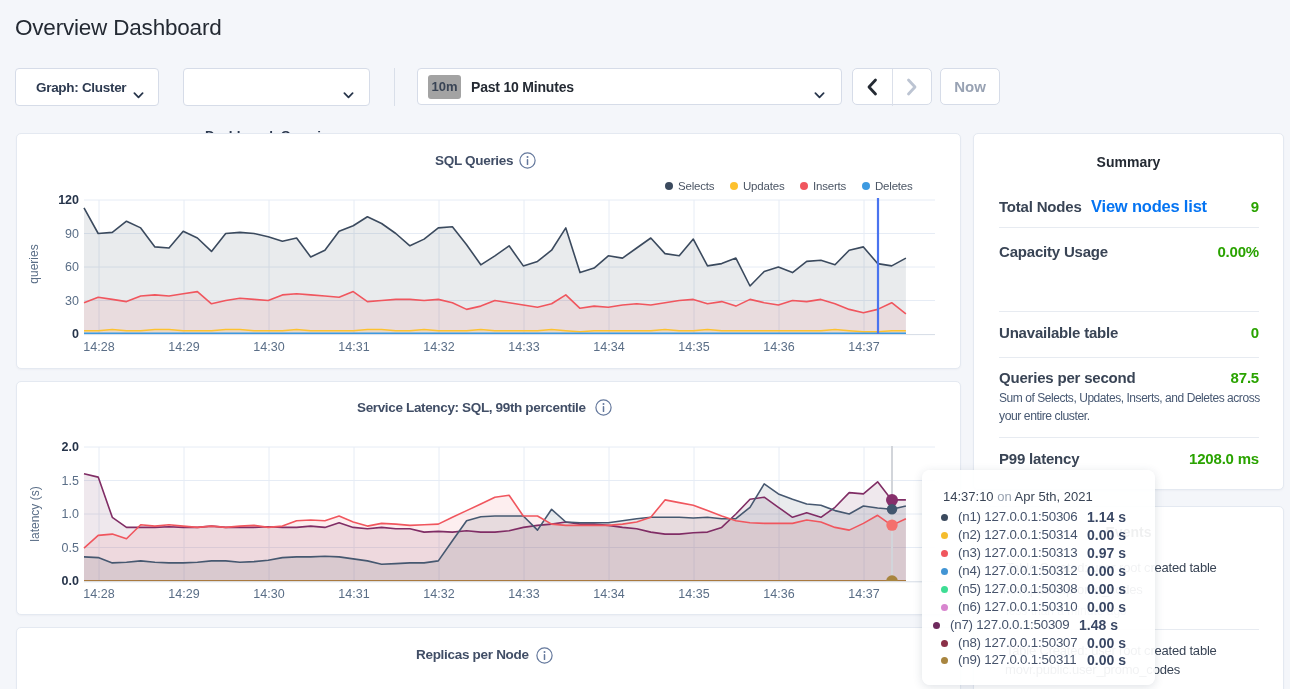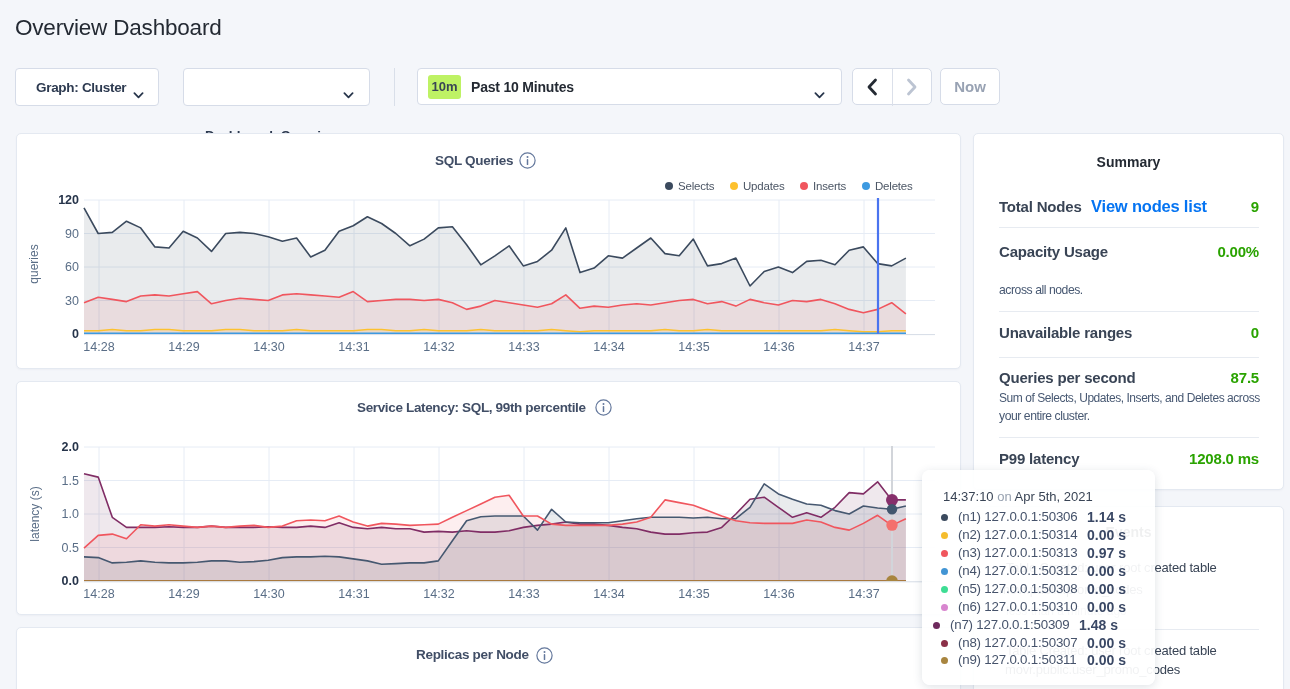--- a/index.html
+++ b/index.html
@@ -19,21 +19,21 @@
       </svg></span>
 </div>
 <div class="ctl" style="left:183px;top:68px;width:187px;height:38px;">
   <span style="position:absolute;left:21px;top:11px;font-size:13.5px;letter-spacing:-0.3px;font-weight:700;color:#2d3a50;margin-top:48px;">Dashboard: Overview</span>
   <span style="position:absolute;right:15px;top:16px;"><svg width="11" height="7" viewBox="0 0 11 7">
         <path d="M1.4 1.2 L5.5 5.4 L9.6 1.2" fill="none" stroke="#26344a" stroke-width="1.7" stroke-linecap="round" stroke-linejoin="round"></path>
       </svg></span>
 </div>
 <div style="position:absolute;left:394px;top:68px;width:1px;height:38px;background:#d9dfe9;"></div>
 <div class="ctl" style="left:417px;top:68px;width:425px;height:37px;">
-  <span style="position:absolute;left:10px;top:6px;width:33px;height:24px;background:#bef264;border-radius:3px;
+  <span style="position:absolute;left:10px;top:6px;width:33px;height:24px;background:#a3a3a3;border-radius:3px;
     font-size:13px;font-weight:700;color:#394455;text-align:center;line-height:24px;">10m</span>
   <span style="position:absolute;left:53px;top:10px;font-size:14px;letter-spacing:-0.2px;font-weight:700;color:#242a33;">Past 10 Minutes</span>
   <span style="position:absolute;right:16px;top:16px;"><svg width="11" height="7" viewBox="0 0 11 7">
         <path d="M1.4 1.2 L5.5 5.4 L9.6 1.2" fill="none" stroke="#26344a" stroke-width="1.7" stroke-linecap="round" stroke-linejoin="round"></path>
       </svg></span>
 </div>
 <div class="ctl" style="left:852px;top:68px;width:80px;height:37px;border-radius:5px;">
   <div style="position:absolute;left:39px;top:0;width:1px;height:37px;background:#dbe0ea;"></div>
   <svg width="12" height="18" viewBox="0 0 12 18" style="position:absolute;left:13px;top:9px;">
       <path d="M9.5 2 L3 9 L9.5 16" fill="none" stroke="#242a33" stroke-width="2.8" stroke-linecap="round" stroke-linejoin="round"></path>
@@ -175,23 +175,22 @@
     </svg>
 </div>
 
 <div style="position:absolute;left:63px;top:687px;font-size:12.5px;font-weight:700;color:#5a6e87;">16</div>
 
 <div class="panel" style="left:973px;top:133px;width:311px;height:357px;">
   <div style="position:absolute;left:0;right:0;top:20px;text-align:center;font-size:14px;font-weight:700;color:#242a33;">Summary</div>
   <div style="position:absolute;left:25px;right:24px;top:64px;height:20px;"><span style="font-weight:700;font-size:15px;color:#394455;letter-spacing:-0.2px;">Total Nodes</span><span style="position:absolute;left:92px;top:-1px;font-weight:700;font-size:16.5px;color:#0574f2;letter-spacing:-0.2px;">View nodes list</span><span style="position:absolute;right:0;font-weight:700;font-size:15px;color:#2aa300;letter-spacing:-0.2px;">9</span></div>
   <div style="position:absolute;left:25px;right:24px;top:93px;height:1px;background:#e7ebf1;"></div>
   <div style="position:absolute;left:25px;right:24px;top:109px;height:20px;"><span style="font-weight:700;font-size:15px;color:#394455;letter-spacing:-0.2px;">Capacity Usage</span><span style="position:absolute;right:0;font-weight:700;font-size:15px;color:#2aa300;letter-spacing:-0.2px;">0.00%</span></div>
-  <div style="position:absolute;left:25px;right:20px;top:149px;font-size:12.2px;letter-spacing:-0.45px;color:#475872;white-space:nowrap;">across all nodes.</div>
   <div style="position:absolute;left:25px;right:24px;top:177px;height:1px;background:#e7ebf1;"></div>
-  <div style="position:absolute;left:25px;right:24px;top:190px;height:20px;"><span style="font-weight:700;font-size:15px;color:#394455;letter-spacing:-0.2px;">Unavailable ranges</span><span style="position:absolute;right:0;font-weight:700;font-size:15px;color:#2aa300;letter-spacing:-0.2px;">0</span></div>
+  <div style="position:absolute;left:25px;right:24px;top:190px;height:20px;"><span style="font-weight:700;font-size:15px;color:#394455;letter-spacing:-0.2px;">Unavailable table</span><span style="position:absolute;right:0;font-weight:700;font-size:15px;color:#2aa300;letter-spacing:-0.2px;">0</span></div>
   <div style="position:absolute;left:25px;right:24px;top:223px;height:1px;background:#e7ebf1;"></div>
   <div style="position:absolute;left:25px;right:24px;top:235px;height:20px;"><span style="font-weight:700;font-size:15px;color:#394455;letter-spacing:-0.2px;">Queries per second</span><span style="position:absolute;right:0;font-weight:700;font-size:15px;color:#2aa300;letter-spacing:-0.2px;">87.5</span></div>
   <div style="position:absolute;left:25px;right:20px;top:257px;font-size:12px;letter-spacing:-0.45px;color:#475872;white-space:nowrap;">Sum of Selects, Updates, Inserts, and Deletes across</div>
   <div style="position:absolute;left:25px;right:20px;top:275px;font-size:12.2px;letter-spacing:-0.45px;color:#475872;white-space:nowrap;">your entire cluster.</div>
   <div style="position:absolute;left:25px;right:24px;top:303px;height:1px;background:#e7ebf1;"></div>
   <div style="position:absolute;left:25px;right:24px;top:316px;height:20px;"><span style="font-weight:700;font-size:15px;color:#394455;letter-spacing:-0.2px;">P99 latency</span><span style="position:absolute;right:0;font-weight:700;font-size:15px;color:#2aa300;letter-spacing:-0.2px;">1208.0 ms</span></div>
 </div>
 
 <div class="panel" style="left:973px;top:506px;width:311px;height:260px;">
   <div style="position:absolute;left:0;right:0;top:17px;text-align:center;font-size:14px;font-weight:700;color:#242a33;">Events</div>

